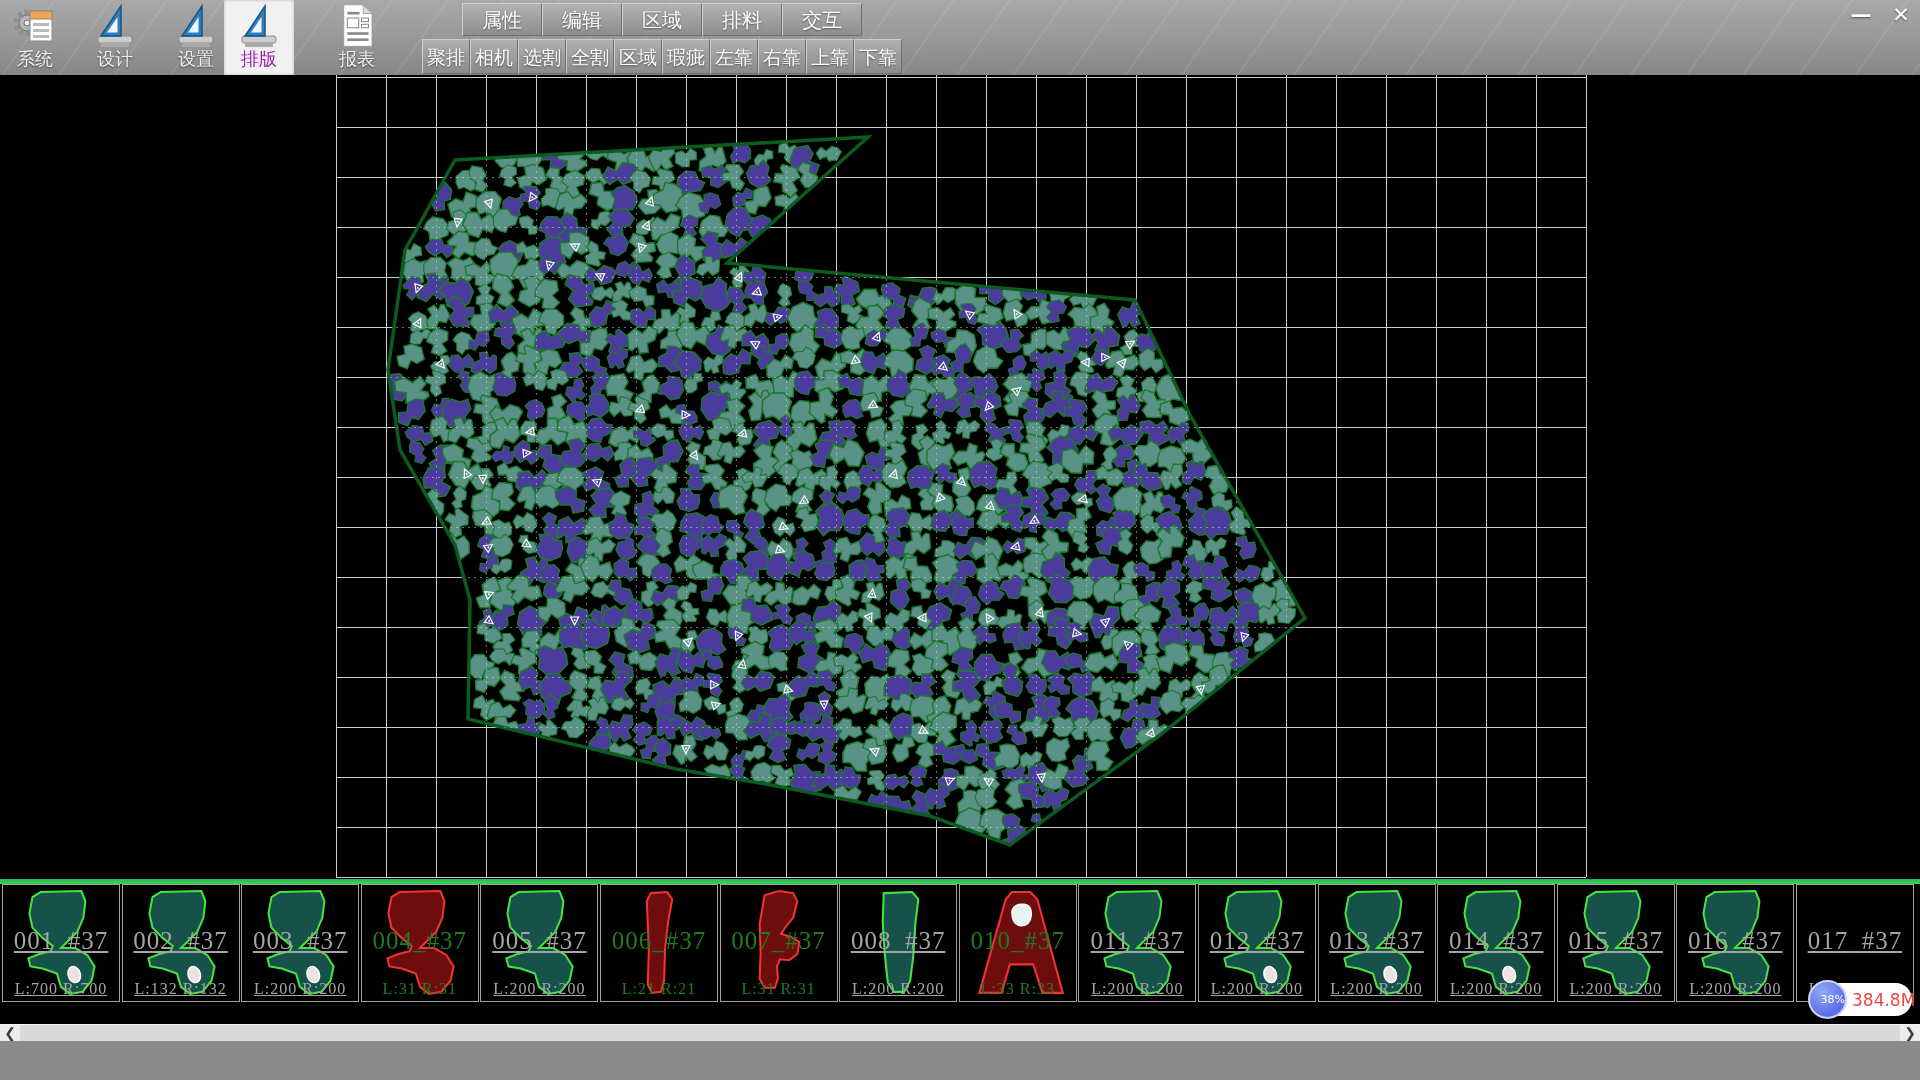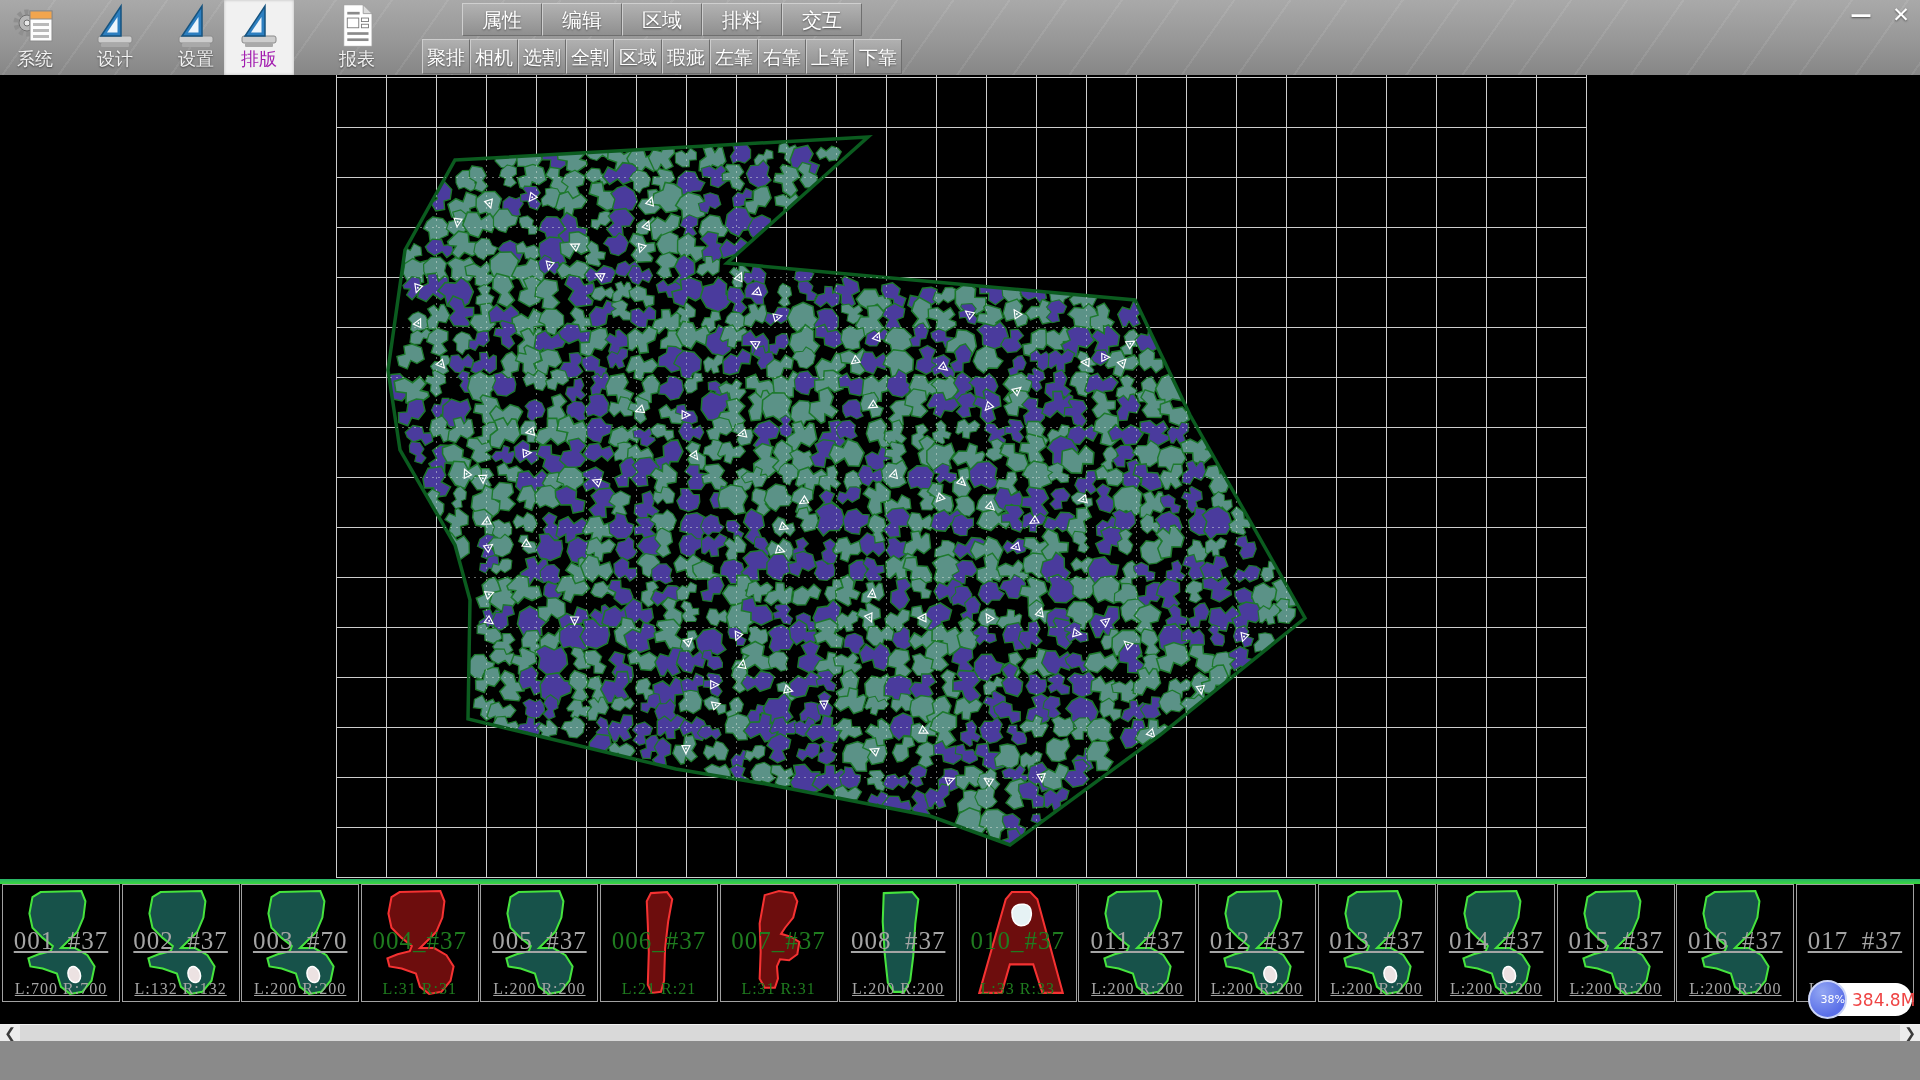--- a/index.html
+++ b/index.html
@@ -1425,21 +1425,21 @@
           <ellipse cx="57" cy="86" rx="6" ry="8" transform="rotate(-18 57 86)" fill="#ece2e2" stroke="#fff" stroke-width="1.5"></ellipse>
      </svg>
      <div class="cell-name txt-gray">002_#37</div>
      <div class="cell-lr txt-gray">L:132 R:132</div>
       </div>
       <div class="cell">
         <svg width="92" height="112" viewBox="0 0 90 110">
        <path d="M16 10 L24 5 L64 4 L68 14 L66 30 L60 44 L50 54 L44 60 L58 60 L70 67 L77 78 L74 92 L65 103 L53 105 L44 98 L40 85 L26 80 L14 78 L12 70 L22 66 L34 63 L36 58 L26 50 L16 40 L13 26 Z" fill="#17524a" stroke="#46e33e" stroke-width="2"></path>
           <ellipse cx="57" cy="86" rx="6" ry="8" transform="rotate(-18 57 86)" fill="#ece2e2" stroke="#fff" stroke-width="1.5"></ellipse>
      </svg>
-     <div class="cell-name txt-gray">003_#70</div>
+     <div class="cell-name txt-gray">003_#37</div>
      <div class="cell-lr txt-gray">L:200 R:200</div>
       </div>
       <div class="cell">
         <svg width="92" height="112" viewBox="0 0 90 110">
        <path d="M16 10 L24 5 L64 4 L68 14 L66 30 L60 44 L50 54 L44 60 L58 60 L70 67 L77 78 L74 92 L65 103 L53 105 L44 98 L40 85 L26 80 L14 78 L12 70 L22 66 L34 63 L36 58 L26 50 L16 40 L13 26 Z" fill="#6d0d0d" stroke="#f53232" stroke-width="2"></path>
      </svg>
      <div class="cell-name txt-green">004_#37</div>
      <div class="cell-lr txt-green">L:31 R:31</div>
       </div>
       <div class="cell">

